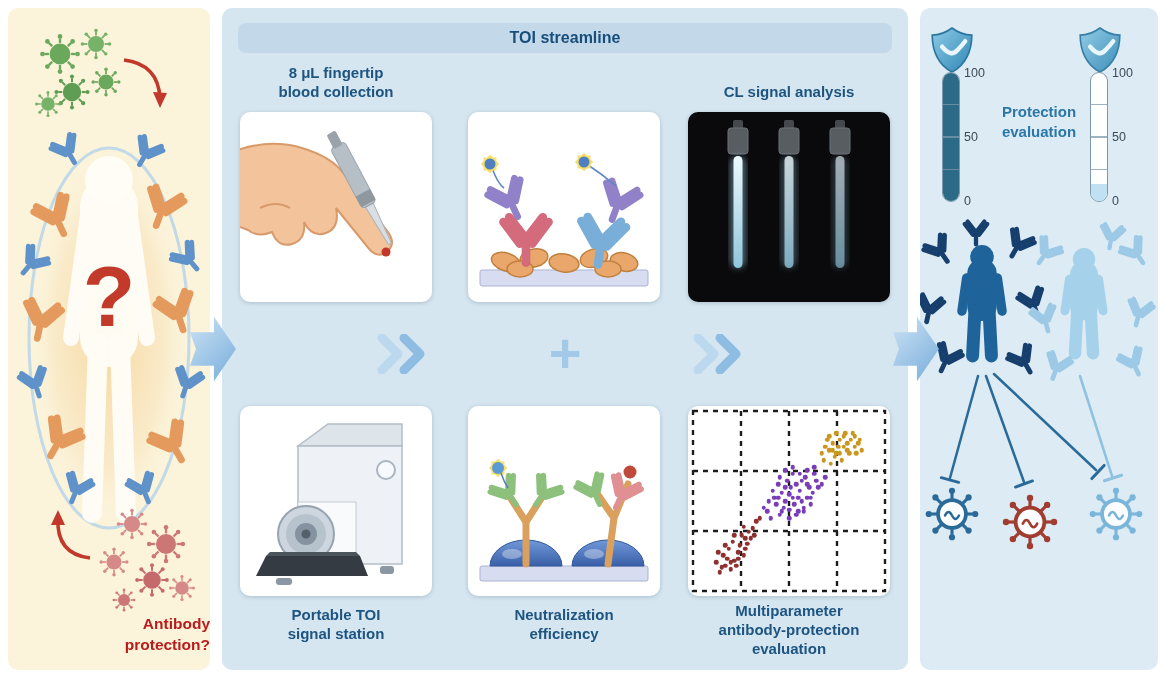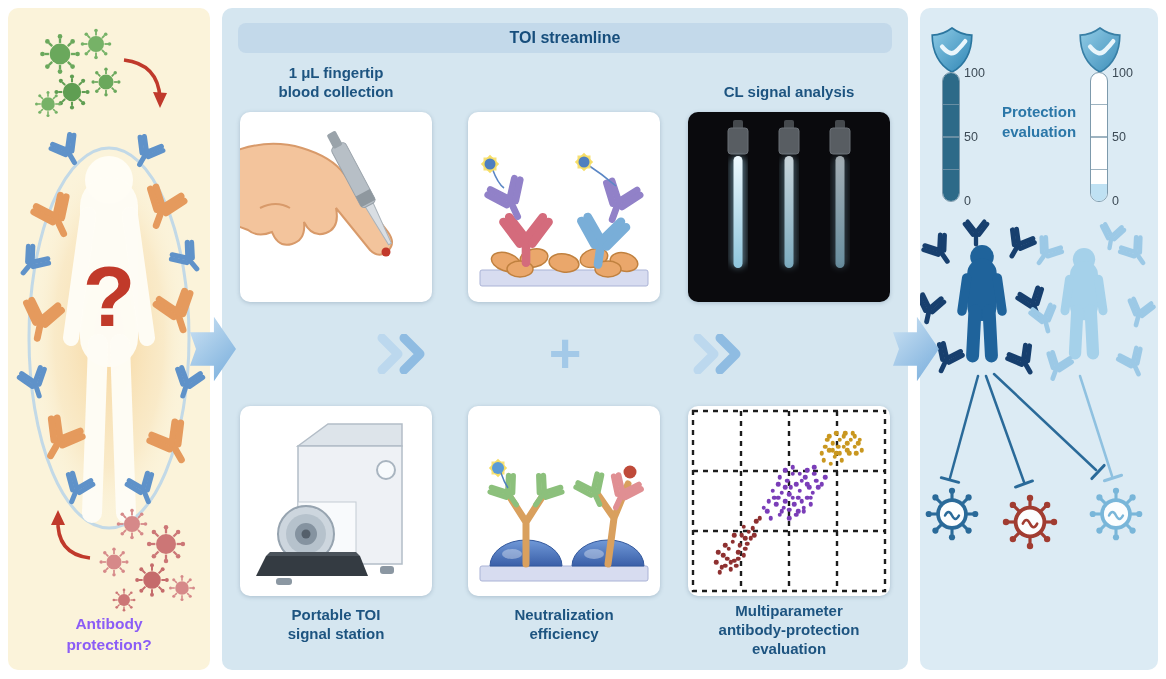--- a/index.html
+++ b/index.html
@@ -12,22 +12,22 @@
   .right-panel { left:920px; width:238px; background:#dcebf4; }
 
   .title-pill { position:absolute; left:16px; top:15px; width:654px; height:30px; background:#c3d9ea;
     border-radius:8px; color:#174e7c; font-weight:bold; font-size:16px; text-align:center; line-height:30px; }
 
   .step-label { position:absolute; color:#1d5480; font-size:15px; font-weight:600; text-align:center;
     white-space:pre-line; line-height:1.25; }
   .card { position:absolute; background:#fff; border-radius:10px; box-shadow:0 1px 4px rgba(60,90,120,.28); overflow:hidden; }
   .card.dark { background:#0a0a0d; }
 
-  .caption-red { position:absolute; left:0; top:606px; width:202px; color:#8b5cf6; font-size:15.5px;
-    font-weight:600; text-align:center; white-space:pre-line; line-height:1.35; }
+  .caption-red { position:absolute; left:0; top:606px; width:202px; color:#b91c1c; font-size:15.5px;
+    font-weight:600; text-align:right; white-space:pre-line; line-height:1.35; }
   .caption-blue { position:absolute; left:0; top:602px; width:238px; color:#2b6f9e; font-size:15px;
     font-weight:600; text-align:center; white-space:pre-line; line-height:1.35; }
   .protection-label { position:absolute; left:66px; top:94px; width:106px; color:#2b77a8; font-size:15px;
     font-weight:600; text-align:center; white-space:pre-line; line-height:1.3; }
 
   .flow-arrow { position:absolute; width:46px; height:70px; z-index:6;
     background:linear-gradient(135deg,#cfe4f4,#74abdb);
     clip-path:polygon(0 26%,52% 26%,52% 4%,100% 50%,52% 96%,52% 74%,0 74%,13% 50%); }
   .fa1 { left:190px; top:314px; }
   .fa2 { left:893px; top:314px; }
@@ -196,21 +196,21 @@
     <div class="caption-red">Antibody
 protection?</div>
   </section>
 
   <div class="flow-arrow fa1"></div>
   <div class="flow-arrow fa2"></div>
 
   <section class="panel middle-panel">
     <div class="title-pill">TOI streamline</div>
 
-    <div class="step-label" style="left:18px;top:56px;width:192px">1 μL fingertip
+    <div class="step-label" style="left:18px;top:56px;width:192px">8 μL fingertip
 blood collection</div>
     <div class="step-label" style="left:466px;top:75px;width:202px">CL signal analysis</div>
 
     <div class="card" style="left:18px;top:104px;width:192px;height:190px">
       <svg width="192" height="190" viewBox="0 0 192 190">
         <g>
           <path d="M-8,40 Q28,26 62,36 Q92,45 104,62 L148,120 Q156,131 148,139 Q139,147 130,138 L96,96 Q100,116 86,121 Q72,126 64,110 Q66,128 52,132 Q38,136 32,120 Q18,126 8,118 L-8,112 Z" fill="#f3c49c" stroke="#d89a6a" stroke-width="2"></path>
           <path d="M20,96 Q36,88 50,96" fill="none" stroke="#d89a6a" stroke-width="2"></path>
         </g>
         <g transform="translate(150,132) rotate(-28)">

